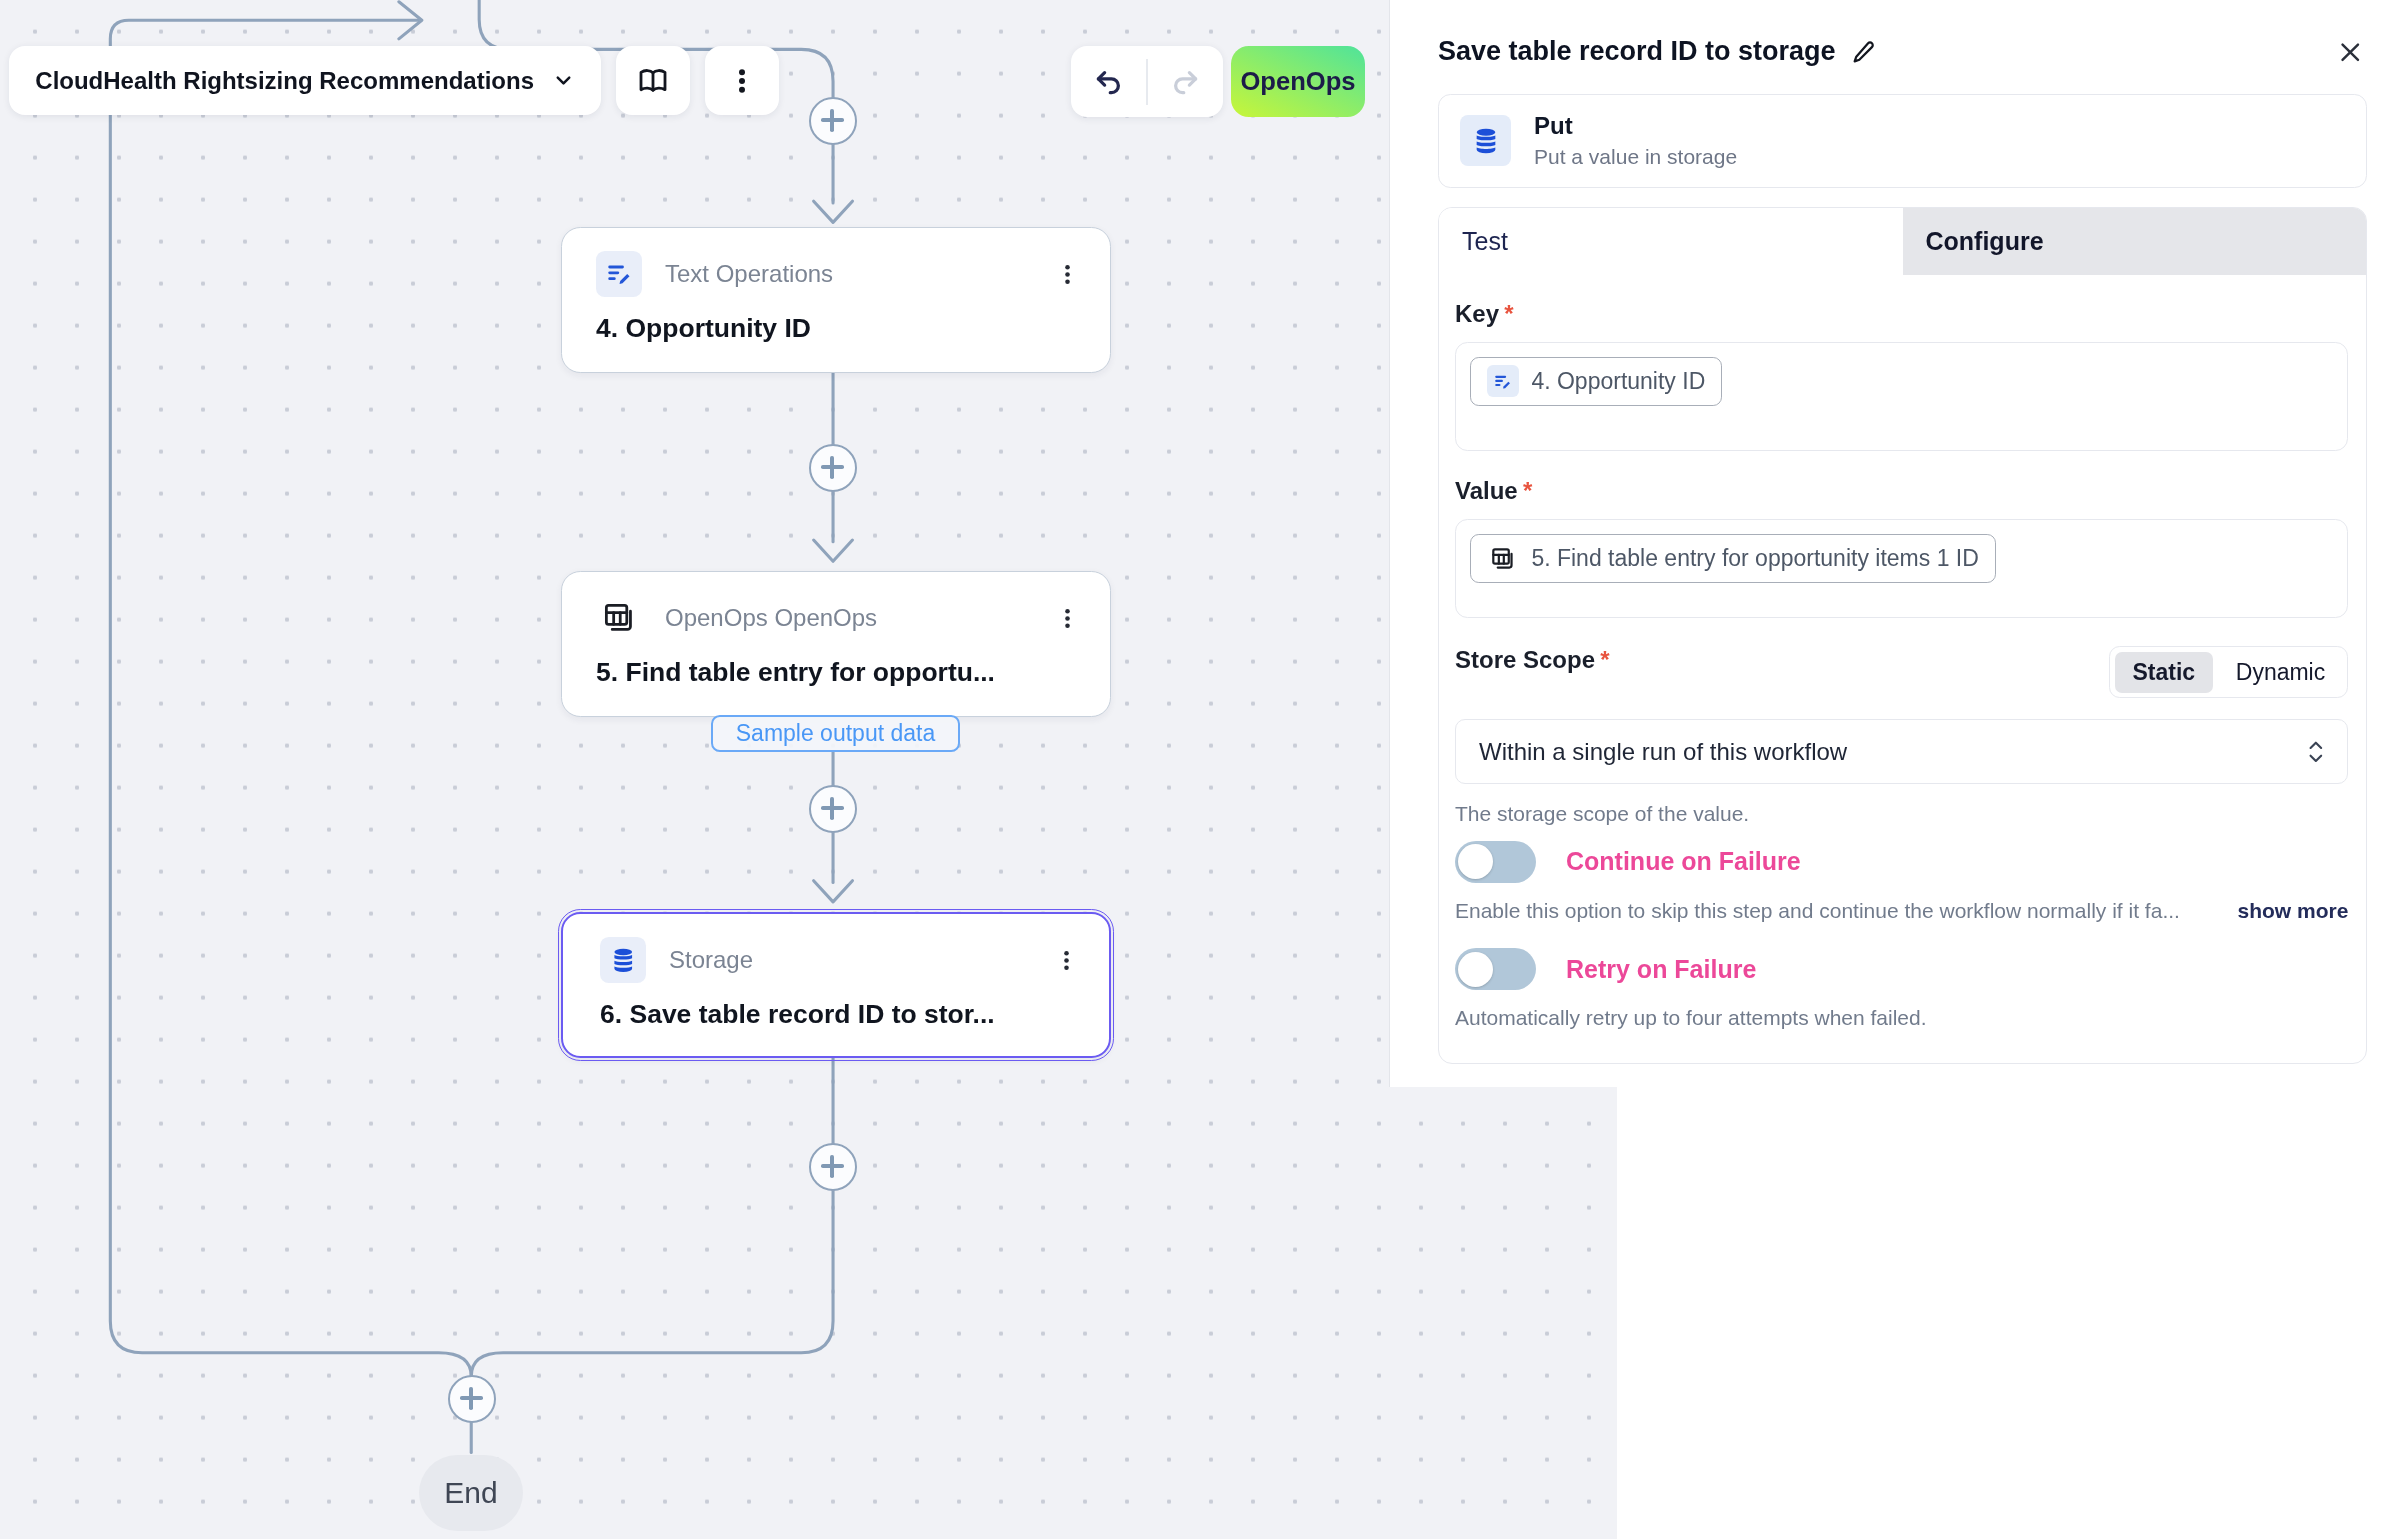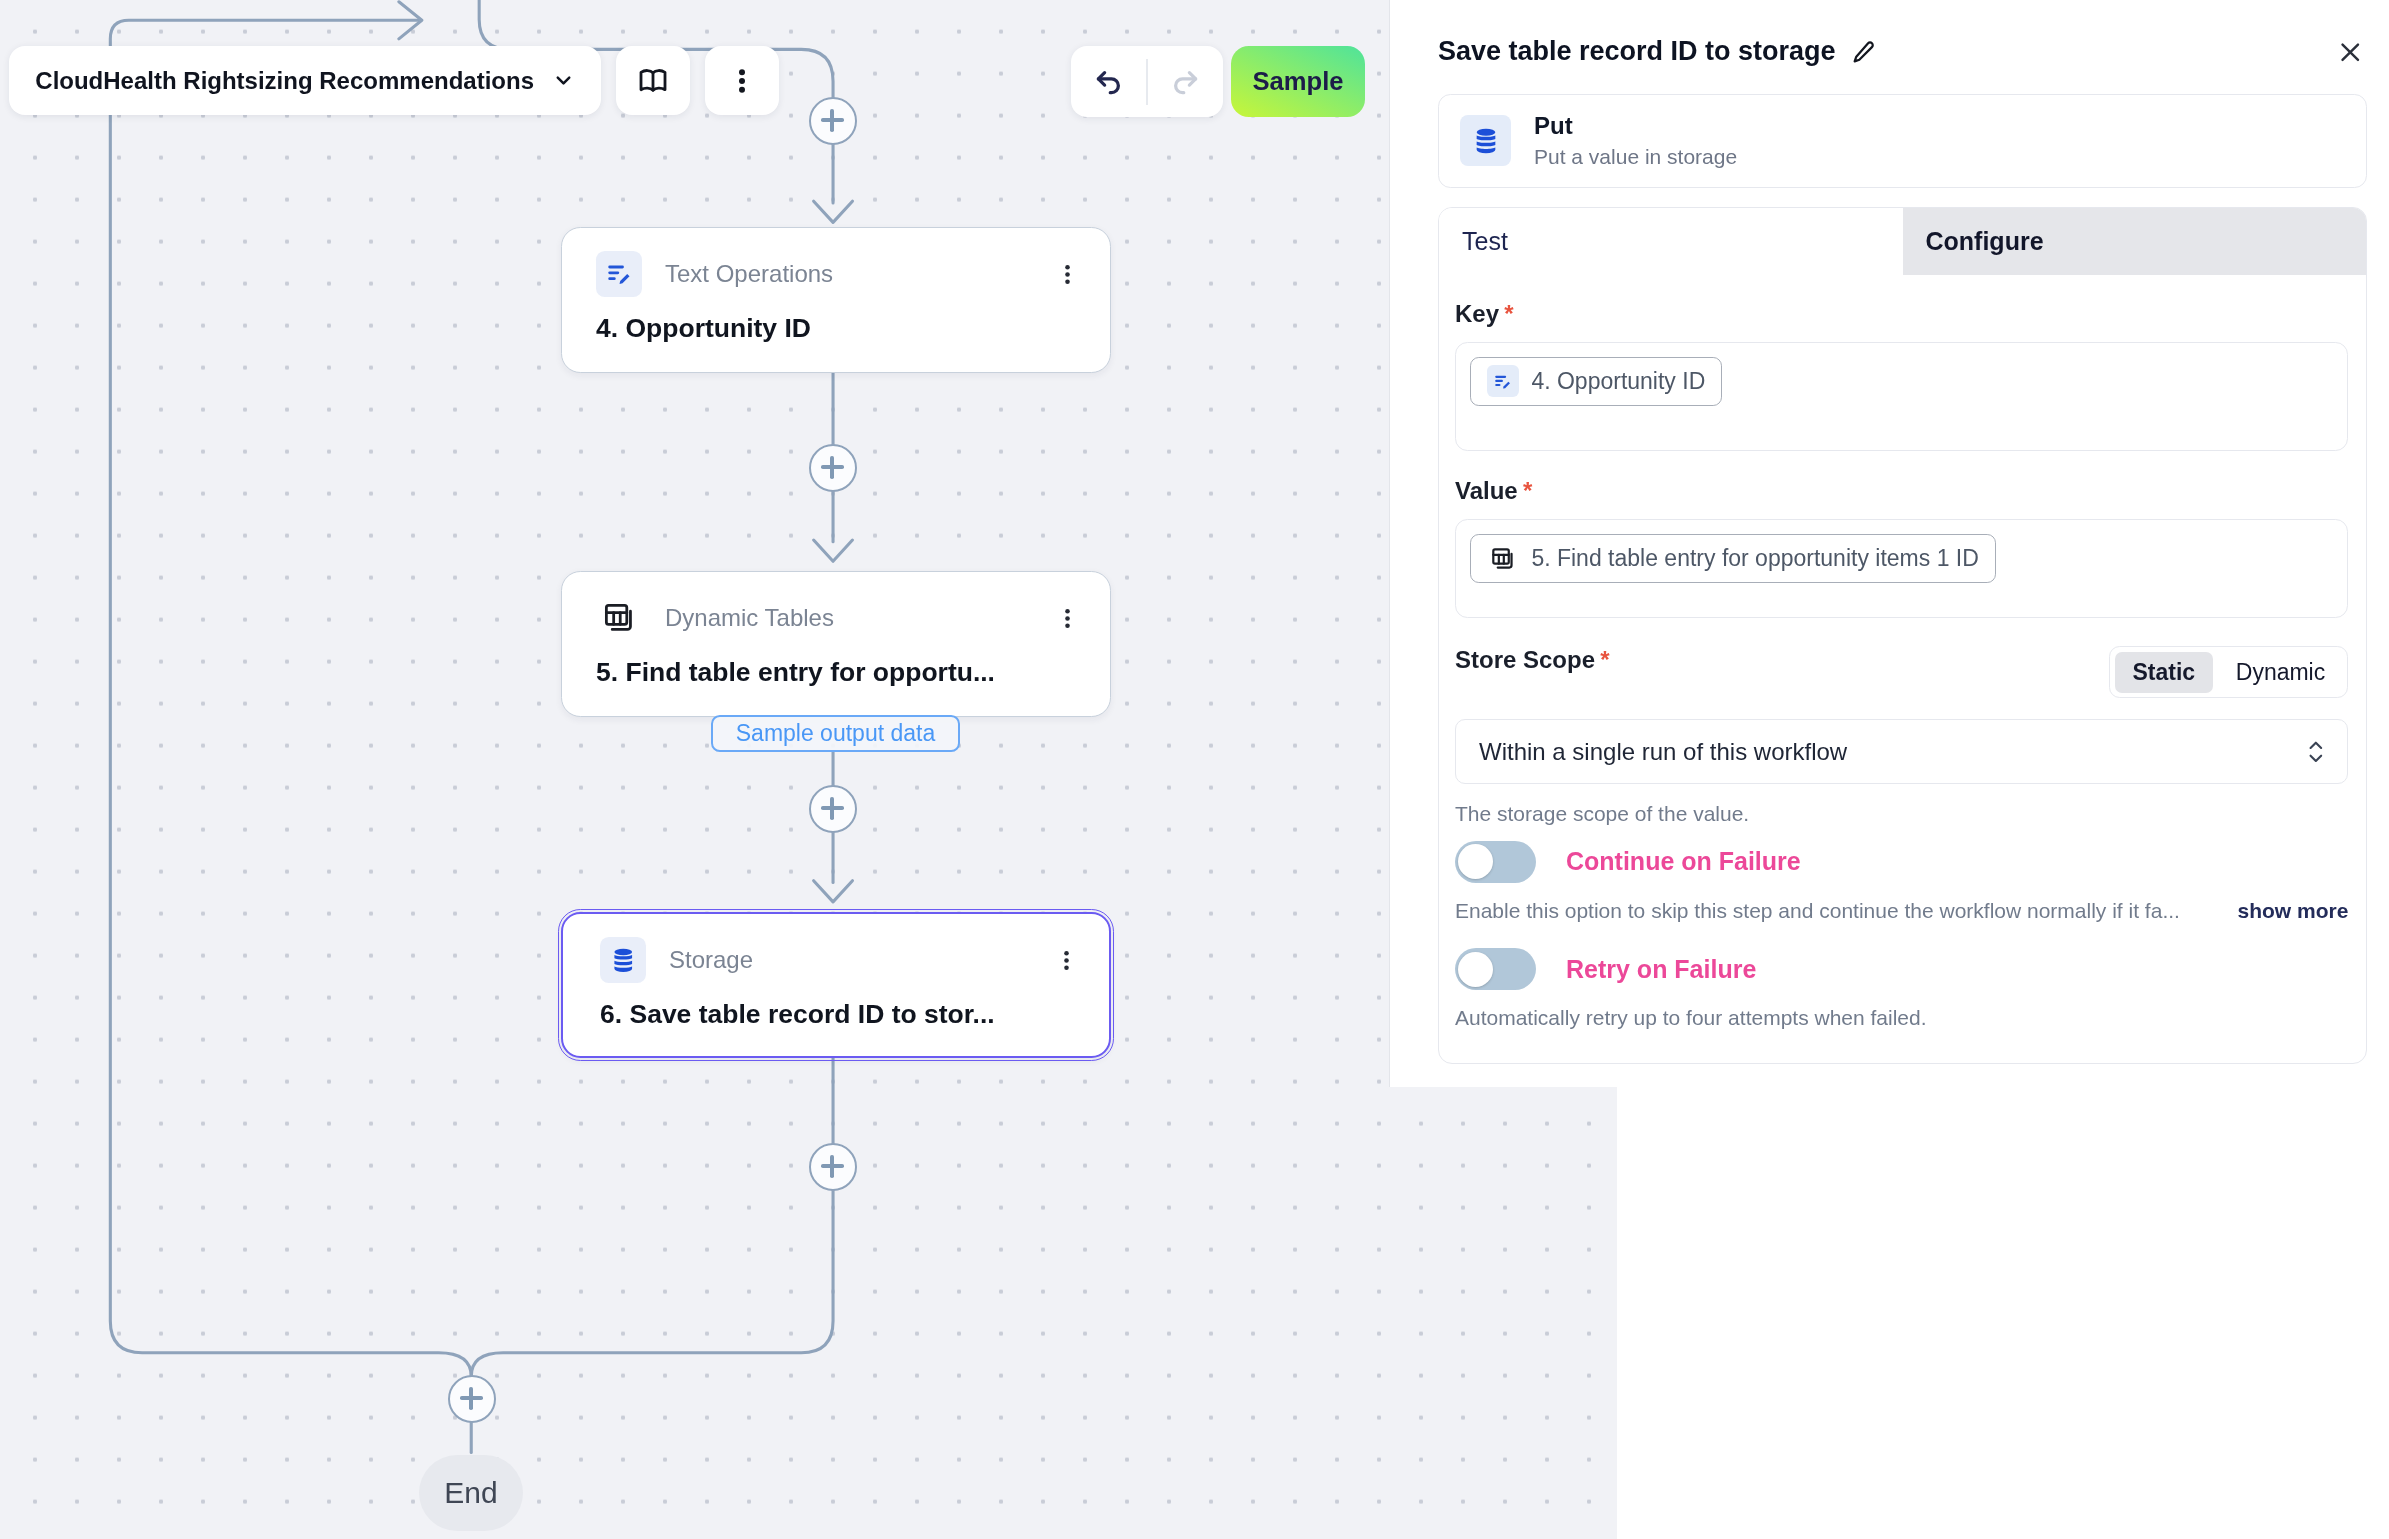--- a/index.html
+++ b/index.html
@@ -212,21 +212,21 @@
     <div class="history-half">
       <span style="display:flex;">
         <svg width="30" height="30" viewBox="0 0 24 24" fill="none" stroke="#c9ced9" stroke-width="2.6" stroke-linecap="round" stroke-linejoin="round">
           <polyline points="15.5,4.5 20.5,9.5 15.5,14.5"></polyline>
             <path d="M20.5 9.5 H10 a5.5 5.5 0 0 0 0 11 h1"></path>
         </svg>
       </span>
     </div>
   </div>
 
-  <button class="publish-btn">Sample</button>
+  <button class="publish-btn">OpenOps</button>
 
   <div class="plus-btn" style="left:809px; top:97px;"></div>
   <div class="plus-btn" style="left:809px; top:444px;"></div>
   <div class="plus-btn" style="left:809px; top:785px;"></div>
   <div class="plus-btn" style="left:809px; top:1143px;"></div>
   <div class="plus-btn" style="left:448px; top:1375px;"></div>
 
   <div class="node" style="top:227px;">
     <div class="node-head">
       <div class="node-iconbox">
@@ -253,21 +253,21 @@
     <div class="node-head">
       <div class="node-iconbox plain">
         <svg width="35" height="35" viewBox="0 0 24 24" fill="none" stroke="#1a1d24" stroke-width="1.9" stroke-linecap="round" stroke-linejoin="round">
           <rect x="3" y="3" width="14" height="13" rx="1.5"></rect>
           <line x1="3" y1="8" x2="17" y2="8"></line>
           <line x1="8" y1="8" x2="8" y2="16"></line>
           <line x1="12.5" y1="8" x2="12.5" y2="16"></line>
           <path d="M19.5 7 V17.5 a2 2 0 0 1 -2 2 H7"></path>
         </svg>
       </div>
-      <div class="node-app">Dynamic Tables</div>
+      <div class="node-app">OpenOps OpenOps</div>
       <div class="node-kebab">
         <svg width="25" height="25" viewBox="0 0 24 24" fill="#262a34">
             <circle cx="12" cy="5" r="2.2"></circle>
             <circle cx="12" cy="12" r="2.2"></circle>
             <circle cx="12" cy="19" r="2.2"></circle>
           </svg>
       </div>
     </div>
     <div class="node-title">5. Find table entry for opportu...</div>
   </div>

